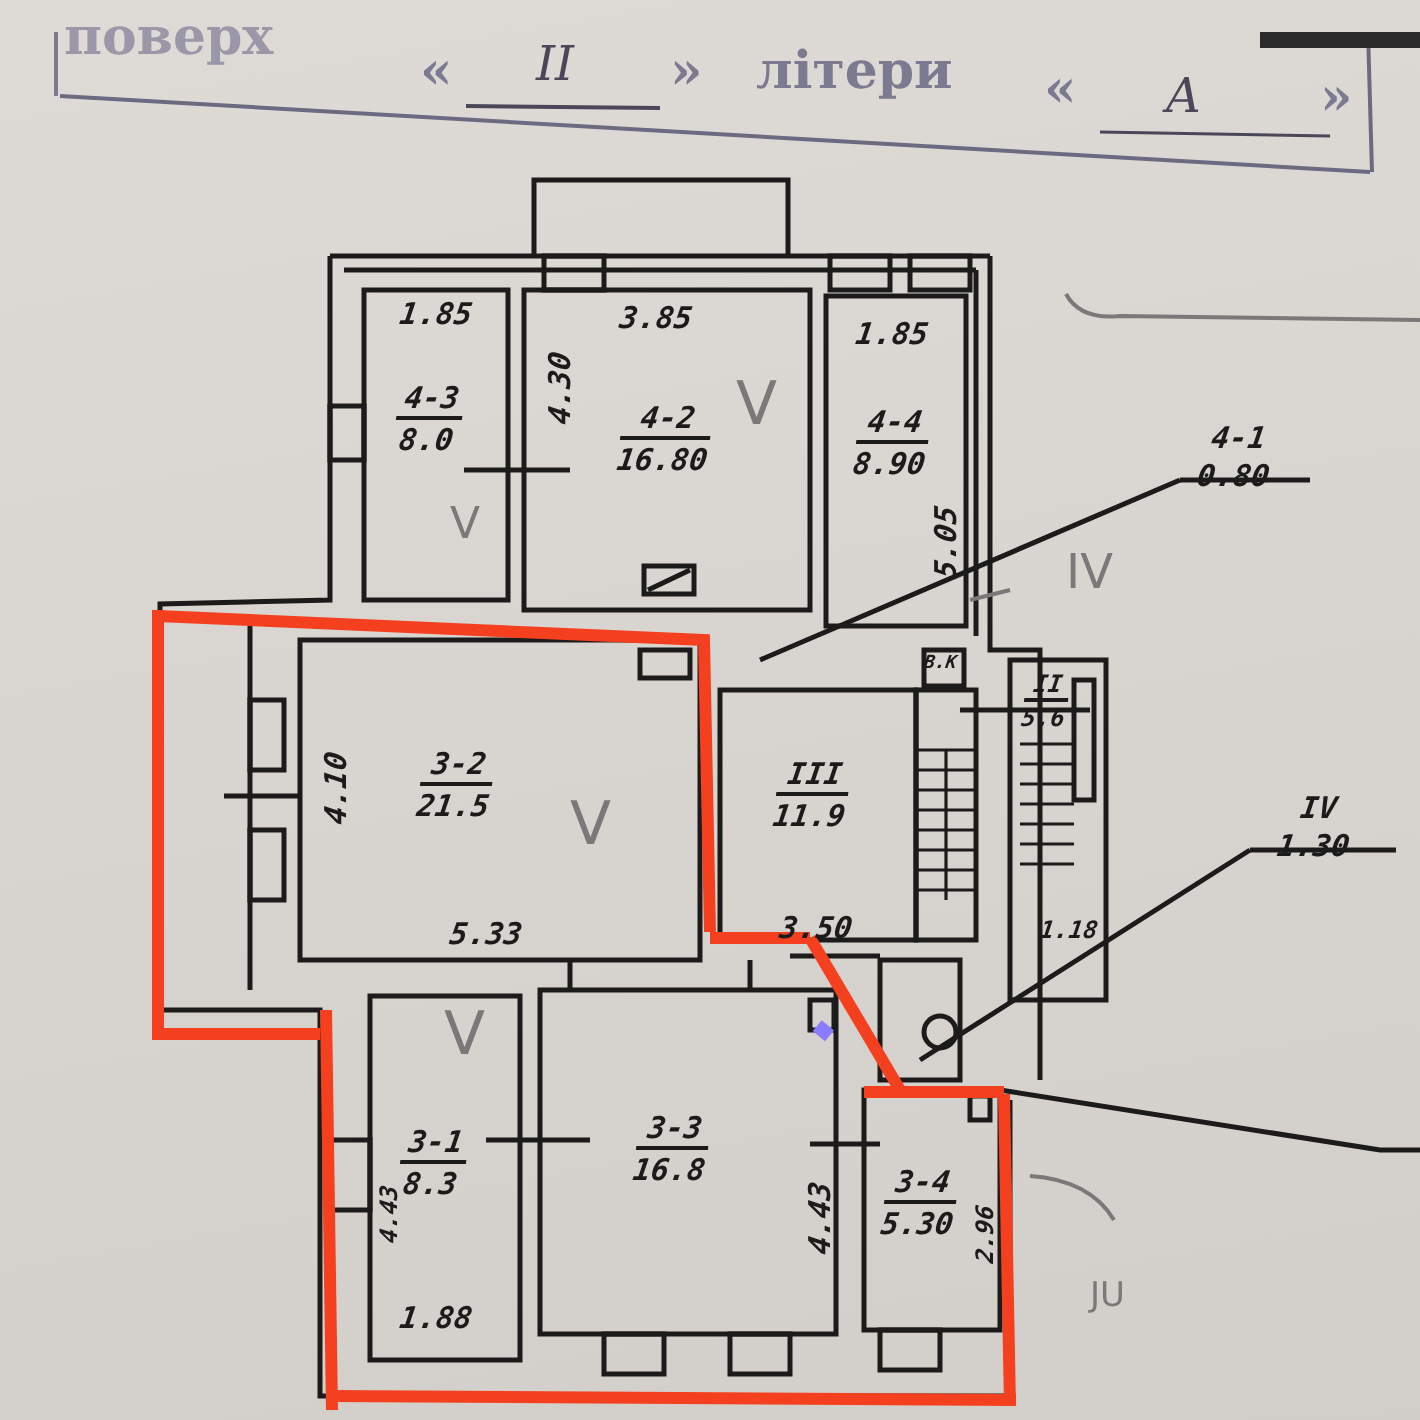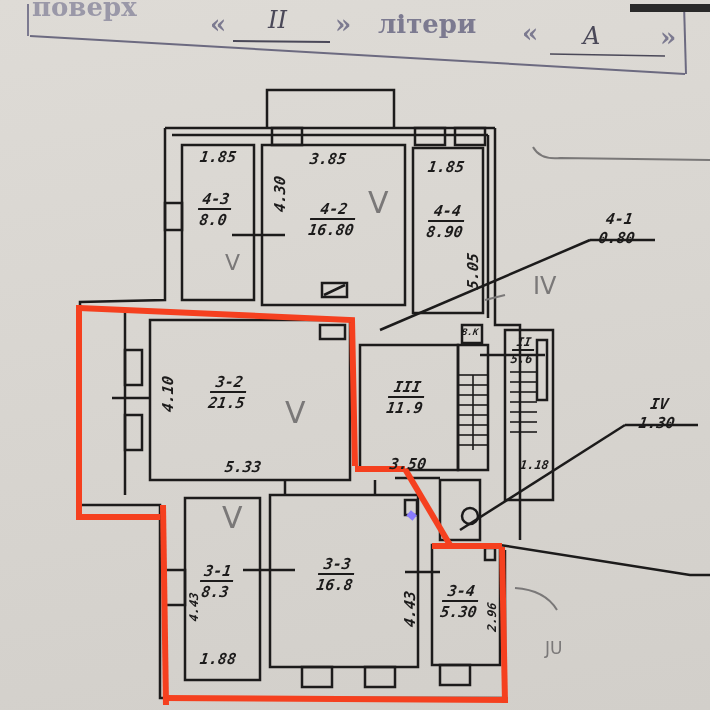--- a/index.html
+++ b/index.html
@@ -7,21 +7,21 @@
       width: 710px; height: 710px; overflow: hidden;
       background: #d9d6d1;
       font-family: "DejaVu Sans", sans-serif;
       position: relative;
     }
     .paper {
       position: absolute; left: 0; top: 0; width: 710px; height: 710px;
       background: linear-gradient(170deg, #dedbd6 0%, #d8d5d0 50%, #d2cfca 100%);
     }
     .header {
-      position: absolute; left: 0; top: 4px; width: 636px; height: 80px;
+      position: absolute; left: 0; top: 16px; width: 636px; height: 80px;
     }
     .hdr-text {
       position: absolute; font-family: "DejaVu Serif", serif; font-weight: bold;
       color: #7c7a90; font-size: 26px; white-space: nowrap;
     }
     .hdr-hand {
       position: absolute; font-family: "DejaVu Serif", serif; font-style: italic;
       color: #4a4858; font-size: 24px;
     }
     .plan { position: absolute; left: 0; top: 0; width: 710px; height: 710px; }

